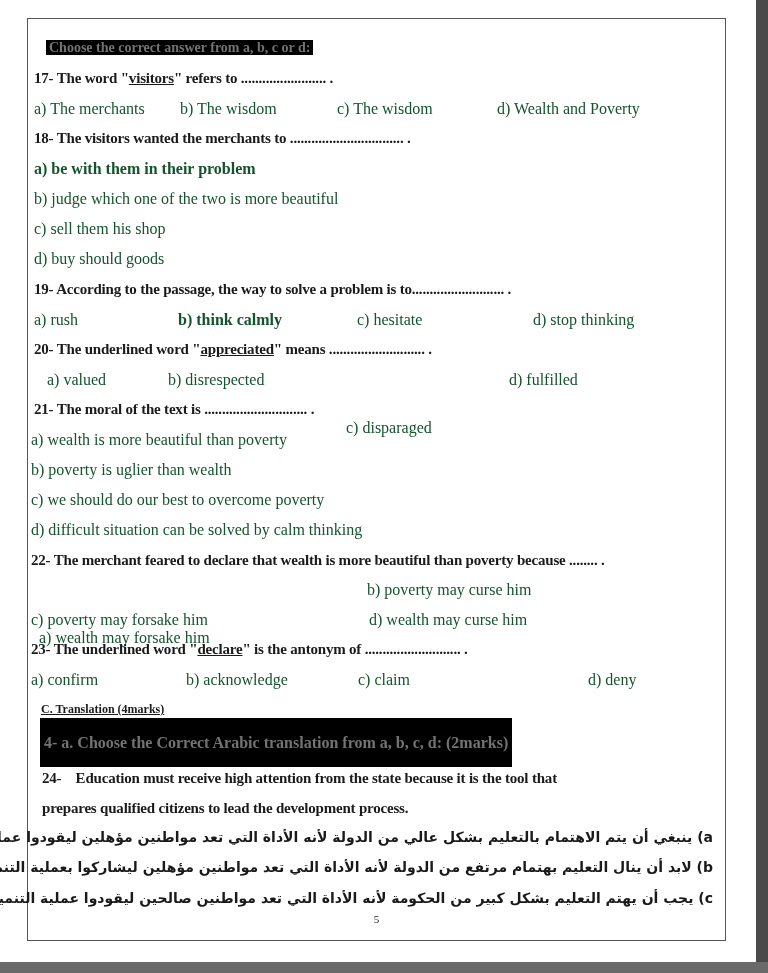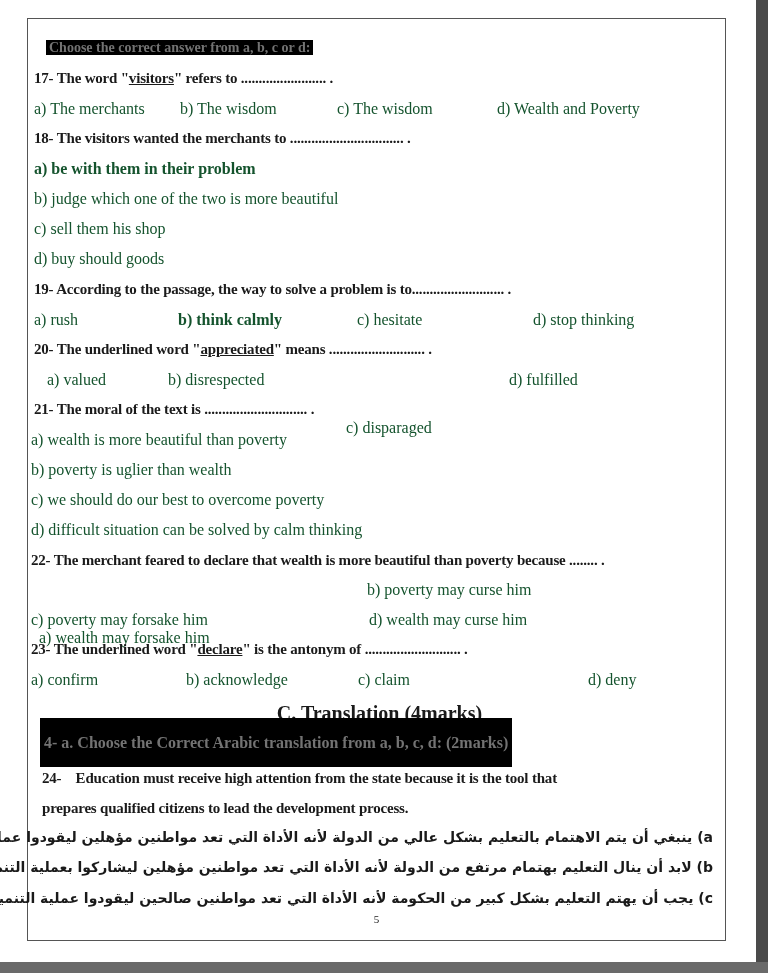--- a/index.html
+++ b/index.html
@@ -8,22 +8,22 @@
   .right-strip { position:absolute; left:756px; top:0; width:12px; height:973px; background:#4a4a4a; }
   .bottom-strip { position:absolute; left:0; top:962px; width:768px; height:11px; background:#6a6a6a; }
   .page { position:absolute; left:27px; top:18px; width:699px; height:923px;
           border:1.5px solid #555; box-sizing:border-box; background:#fff; }
   .line { position:absolute; left:6px; white-space:nowrap; font-size:15px; }
   .q { font-weight:bold; font-size:15px; letter-spacing:-0.2px; }
   .opt { font-size:16px; color:#14532d; }
   .hl { background:#000; color:#737373; font-weight:bold; padding:0 3px; }
   .u { text-decoration:underline; }
   .col { position:absolute; white-space:nowrap; }
-  .section-title { position:absolute; left:3px; width:100%; text-align:center; font-weight:bold;
-                   font-size:20px; text-decoration:underline; }
+  .section-title { position:absolute; left:13px; width:100%; text-align:left; font-weight:bold;
+                   font-size:12px; text-decoration:underline; }
   .arabic { position:absolute; right:12px; direction:rtl; white-space:nowrap; font-weight:bold;
             font-size:14px; font-family:"DejaVu Sans", sans-serif; }
   .pagenum { position:absolute; left:0; width:100%; text-align:center; font-size:11px; }
 </style>
 </head>
 <body>
 
 <div class="right-strip"></div>
 <div class="bottom-strip"></div>
 

